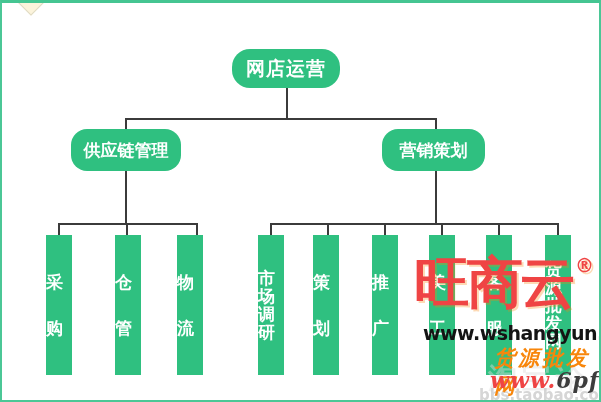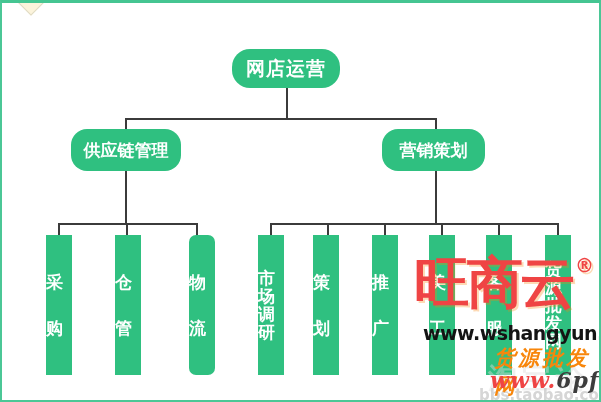--- a/index.html
+++ b/index.html
@@ -84,21 +84,21 @@
   <div class="line" style="left:439px; top:220px; width:2px;  height:13px;"></div>
   <div class="line" style="left:496px; top:220px; width:2px;  height:13px;"></div>
   <div class="line" style="left:555px; top:220px; width:2px;  height:13px;"></div>
 
   <div class="node root">网店运营</div>
   <div class="node branch-l">供应链管理</div>
   <div class="node branch-r">营销策划</div>
 
   <div class="node leaf lh2" style="left:44px;">采购</div>
   <div class="node leaf lh2" style="left:113px;">仓管</div>
-  <div class="node leaf lh2" style="left:187px;border-radius:7px;">物流</div>
+  <div class="node leaf lh2" style="left:175px;">物流</div>
   <div class="node leaf lh4" style="left:256px;">市场调研</div>
   <div class="node leaf lh2" style="left:311px;">策划</div>
   <div class="node leaf lh2" style="left:370px;">推广</div>
   <div class="node leaf lh2" style="left:427px;">美工</div>
   <div class="node leaf lh2" style="left:484px;">客服</div>
   <div class="node leaf lh4" style="left:543px;">货源批发网</div>
 
   <div class="ghost-cjk">淘宝论坛</div>
   <div class="ghost-url">bbs.taobao.com</div>
 

